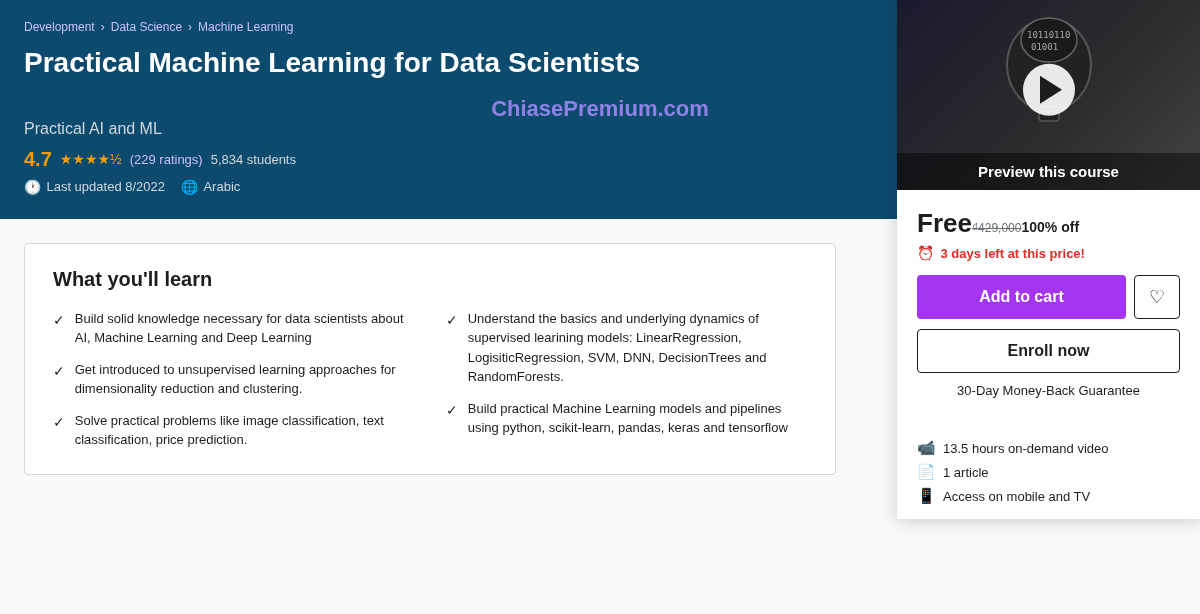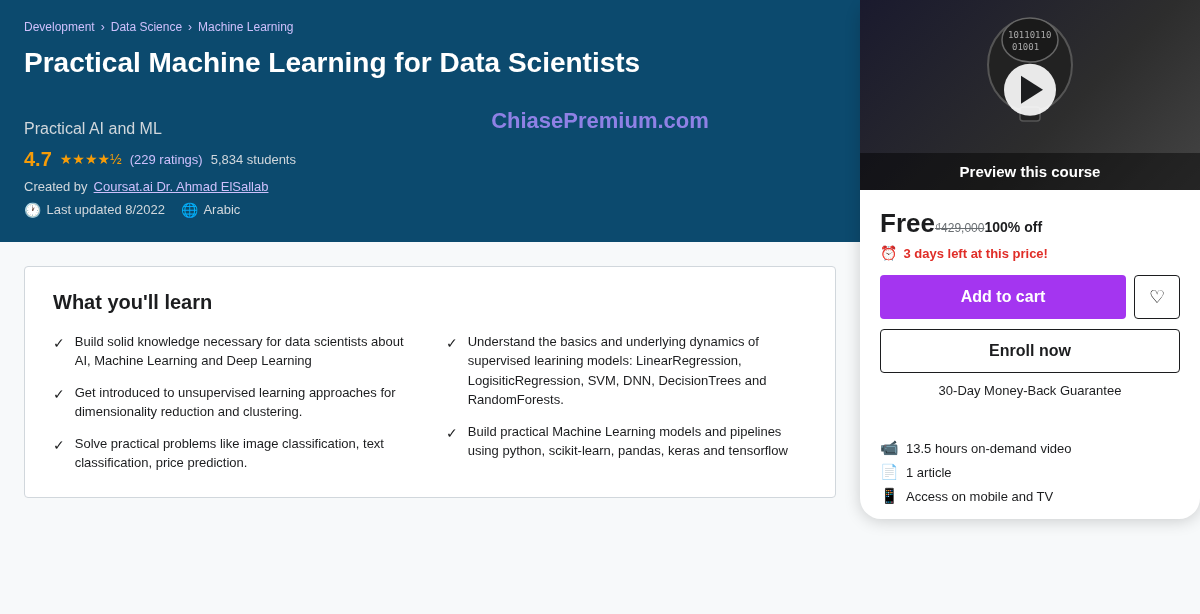--- a/index.html
+++ b/index.html
@@ -28,21 +28,21 @@
 
     .instructor-row { display: flex; align-items: center; gap: 6px; margin-bottom: 8px; }
     .instructor-label { font-size: 13px; color: #d1d7dc; }
     .instructor-link { color: #cec0fc; font-size: 13px; text-decoration: underline; cursor: pointer; }
 
     .meta-row { display: flex; align-items: center; gap: 16px; font-size: 13px; color: #d1d7dc; }
     .meta-item { display: flex; align-items: center; gap: 5px; }
     .meta-icon { font-size: 14px; }
 
     
-    .sidebar-card { position: absolute; right: 0; top: 0; width: 340px; background: #fff; box-shadow: 0 2px 16px rgba(0,0,0,0.18); z-index: 10; border-radius: 21px; }
+    .sidebar-card { position: absolute; right: 0; top: 0; width: 303px; background: #fff; box-shadow: 0 2px 16px rgba(0,0,0,0.18); z-index: 10; }
     .preview-thumb { width: 100%; height: 190px; background: linear-gradient(135deg, #1a1a2e 0%, #2d2d2d 60%, #444 100%); display: flex; flex-direction: column; align-items: center; justify-content: flex-end; position: relative; overflow: hidden; cursor: pointer; }
     .play-btn { width: 52px; height: 52px; background: rgba(255,255,255,0.9); border-radius: 50%; display: flex; align-items: center; justify-content: center; position: absolute; top: 50%; left: 50%; transform: translate(-50%, -60%); }
     .play-triangle { width: 0; height: 0; border-top: 14px solid transparent; border-bottom: 14px solid transparent; border-left: 22px solid #1c1d1f; margin-left: 4px; }
     .preview-label { width: 100%; text-align: center; padding: 10px 0 10px; font-size: 15px; font-weight: 600; color: #fff; background: rgba(0,0,0,0.45); }
 
     .card-body { padding: 18px 20px 14px; }
 
     .price-row { display: flex; align-items: baseline; margin-bottom: 6px; }
     .price-free { font-size: 26px; font-weight: 700; color: #1c1d1f; }
     .price-original { font-size: 12px; color: #6a6f73; text-decoration: line-through; }
@@ -93,24 +93,20 @@
       <h1 class="course-title">Practical Machine Learning for Data Scientists</h1>
       <p class="course-subtitle">Practical AI and ML</p>
 
       <div class="rating-row">
         <span class="rating-num">4.7</span>
         <span class="stars">★★★★½</span>
         <span class="rating-count">(229 ratings)</span>
         <span class="students">5,834 students</span>
       </div>
 
-      <div class="instructor-row">
-        <span class="instructor-label">Created by</span>
-        <span class="instructor-link">Coursat.ai Dr. Ahmad ElSallab</span>
-      </div>
 
       <div class="meta-row">
         <div class="meta-item">
           <span class="meta-icon">🕐</span>
           <span>Last updated 8/2022</span>
         </div>
         <div class="meta-item">
           <span class="meta-icon">🌐</span>
           <span>Arabic</span>
         </div>

